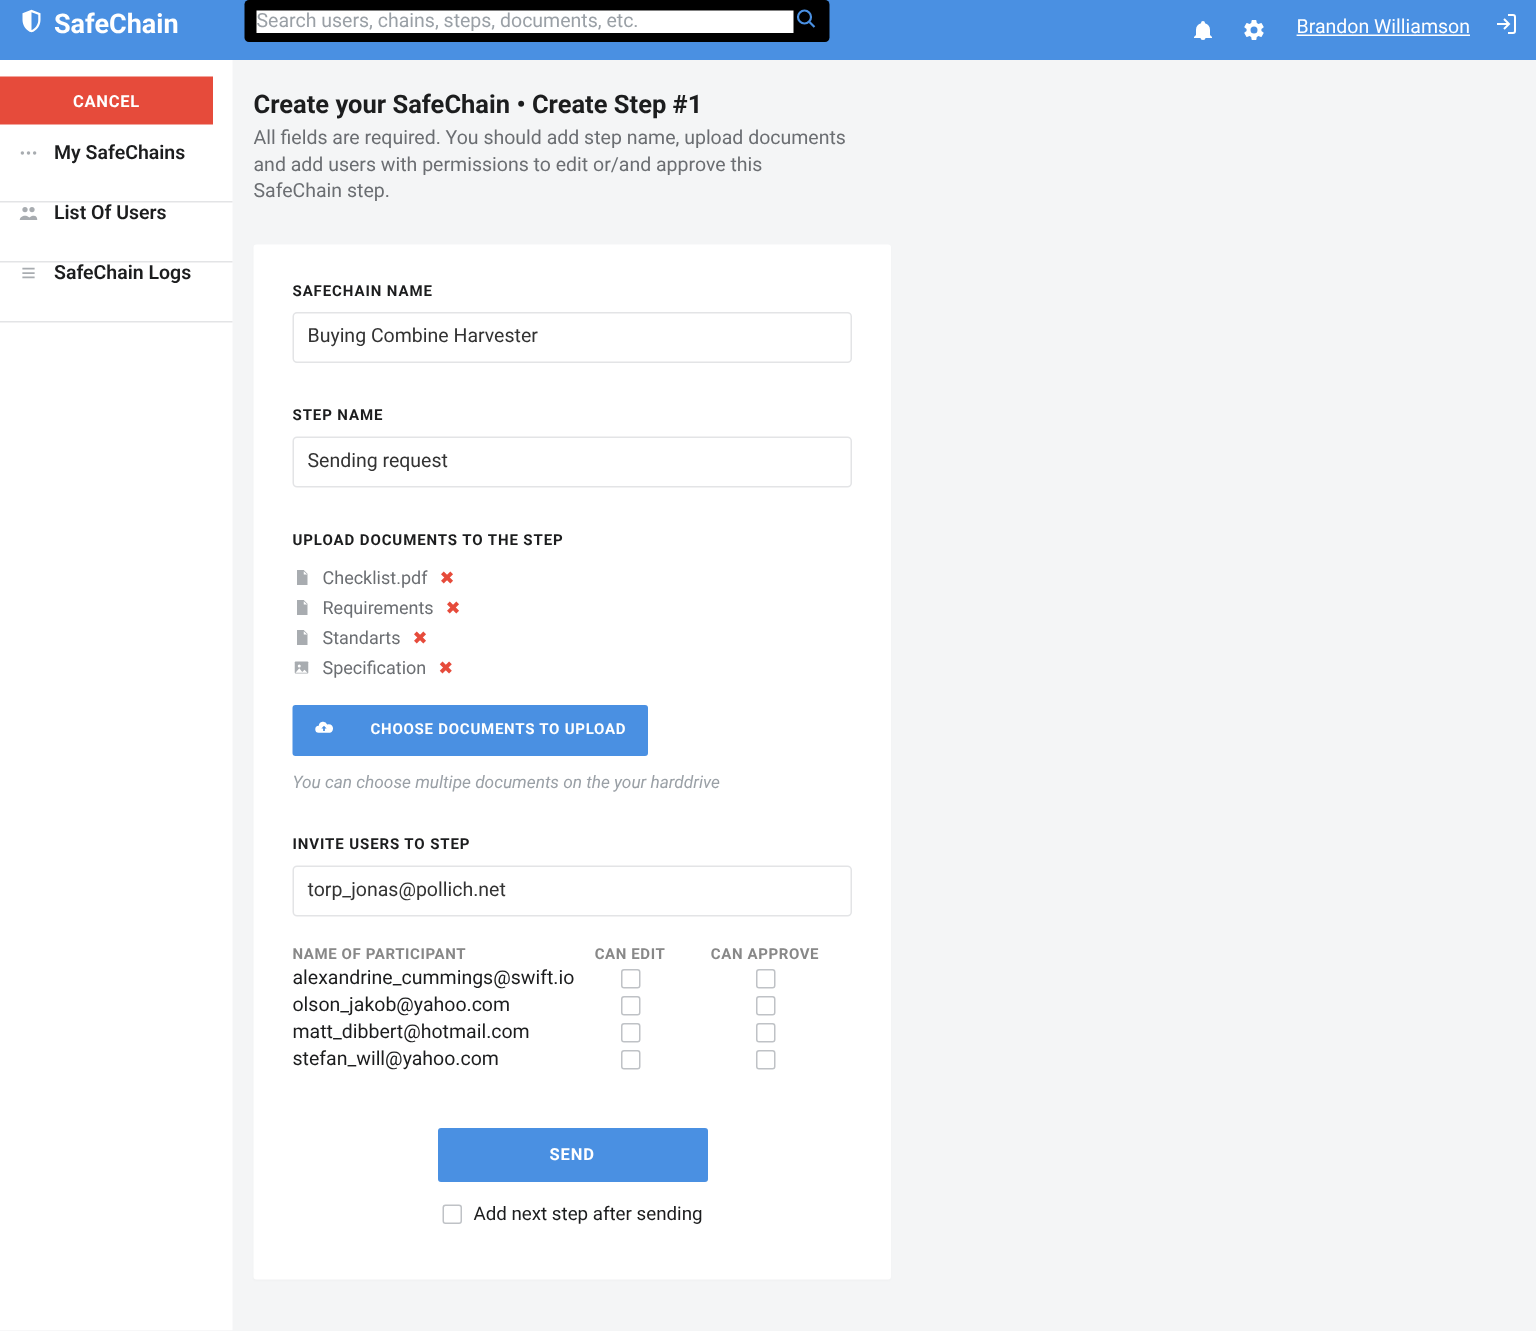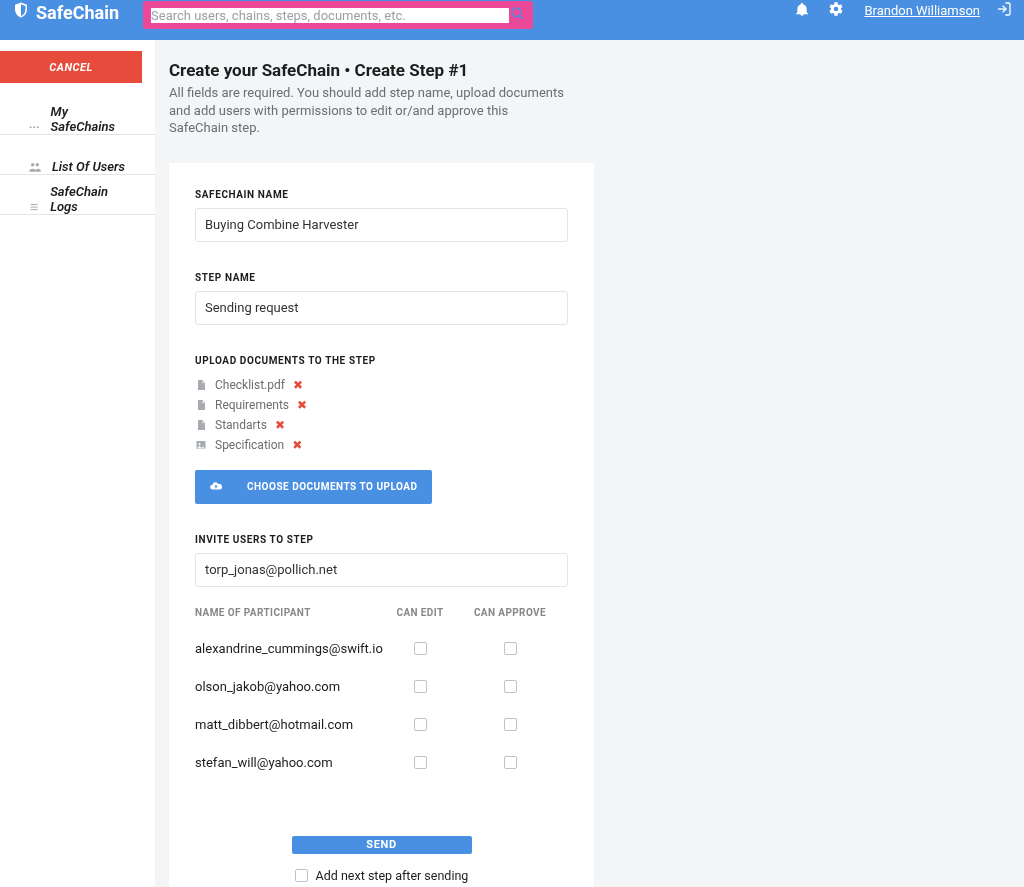--- a/index.html
+++ b/index.html
@@ -13,32 +13,32 @@
     --icon: #a8acb0;
   }
   * { box-sizing: border-box; margin: 0; padding: 0; font-family: -apple-system, BlinkMacSystemFont, "Segoe UI", Roboto, Helvetica, Arial, sans-serif; }
   body { width: 1024px; height: 887px; background: var(--bg); overflow: hidden; }
 
   
   .topbar {
     height: 40px;
     background: var(--blue);
     display: flex;
-    align-items: flex-start;
-    padding: 1px 12px;
+    align-items: flex-end;
+    padding: 12px 12px;
     gap: 12px;
     color: #fff;
   }
   .brand { display: flex; align-items: center; gap: 6px; font-weight: 700; font-size: 18px; cursor: pointer; }
   .brand svg { width: 18px; height: 18px; }
   .search-wrap {
-    margin-left: 12px;
+    margin-left: 32px;
     width: 390px;
     height: 28px;
-    background: #ec4899;
+    background: #000000;
     border-radius: 3px;
     display: flex;
     align-items: center;
     padding: 0 8px;
   }
   .search-wrap input {
     flex: 1;
     border: none;
     outline: none;
     font-size: 13px;
@@ -60,34 +60,32 @@
     color: #fff;
     font-size: 11px;
     font-weight: 700;
     letter-spacing: .5px;
     display: flex;
     align-items: center;
     justify-content: center;
     cursor: pointer;
     margin: 10px 0 12px;
     width: calc(100% - 13px);
-    font-style: italic;
   }
   .nav-item {
     display: flex;
-    align-items: flex-end;
+    align-items: flex-start;
     gap: 10px;
-    padding: 0 28px;
+    padding: 0 12px;
     height: 40px;
     font-size: 13px;
     font-weight: 600;
     color: var(--text);
     border-bottom: 1px solid var(--border);
     cursor: pointer;
-    font-style: italic;
   }
   .nav-item:first-of-type { border-top: 1px solid var(--border); }
   .nav-item .nicon { width: 14px; height: 14px; color: var(--icon); display: inline-flex; align-items: center; justify-content: center; }
 
   .main {
     flex: 1;
     padding: 20px 14px 20px 14px;
     overflow-y: auto;
   }
   .page-title { font-size: 17px; font-weight: 700; color: var(--text); }
@@ -154,33 +152,33 @@
     text-transform: uppercase;
     margin-top: 20px;
   }
   .phead div:nth-child(2), .phead div:nth-child(3) { text-align: center; }
   .prow {
     display: grid;
     grid-template-columns: 185px 80px 100px;
     align-items: center;
     font-size: 13px;
     color: var(--text);
-    margin-top: 23px;
+    margin-top: 3px;
   }
   .prow label { display: flex; justify-content: center; }
   .chk {
     width: 13px; height: 13px; border: 1px solid #bfc2c6; border-radius: 2px;
     appearance: none; cursor: pointer; background: #fff;
   }
 
   .send-btn {
     display: block;
-    margin: 66px auto 0;
+    margin: 38px auto 0;
     width: 180px;
-    height: 18px;
+    height: 36px;
     background: var(--blue);
     color: #fff;
     border-radius: 2px;
     font-size: 11px;
     font-weight: 700;
     letter-spacing: .6px;
     border: none;
     cursor: pointer;
   }
   .add-next {
@@ -331,20 +329,21 @@
           </div>
 
         <div class="upload-btn">
           <span>
             <svg width="14" height="14" viewBox="0 0 24 24" fill="currentColor">
                 <path d="M19 18H6a4 4 0 0 1 0-8 5 5 0 0 1 9.6-1.5A4.5 4.5 0 0 1 19 18Zm-7-8-3 3h2v3h2v-3h2Z"></path>
               </svg>
           </span>
           <span>CHOOSE DOCUMENTS TO UPLOAD</span>
         </div>
+        <div class="hint">You can choose multipe documents on the your harddrive</div>
       </div>
 
       <div class="block">
         <div class="section-label">INVITE USERS TO STEP</div>
         <input class="fld" value="torp_jonas@pollich.net" style="">
 
         <div class="phead">
           <div>NAME OF PARTICIPANT</div>
           <div>CAN EDIT</div>
           <div>CAN APPROVE</div>

